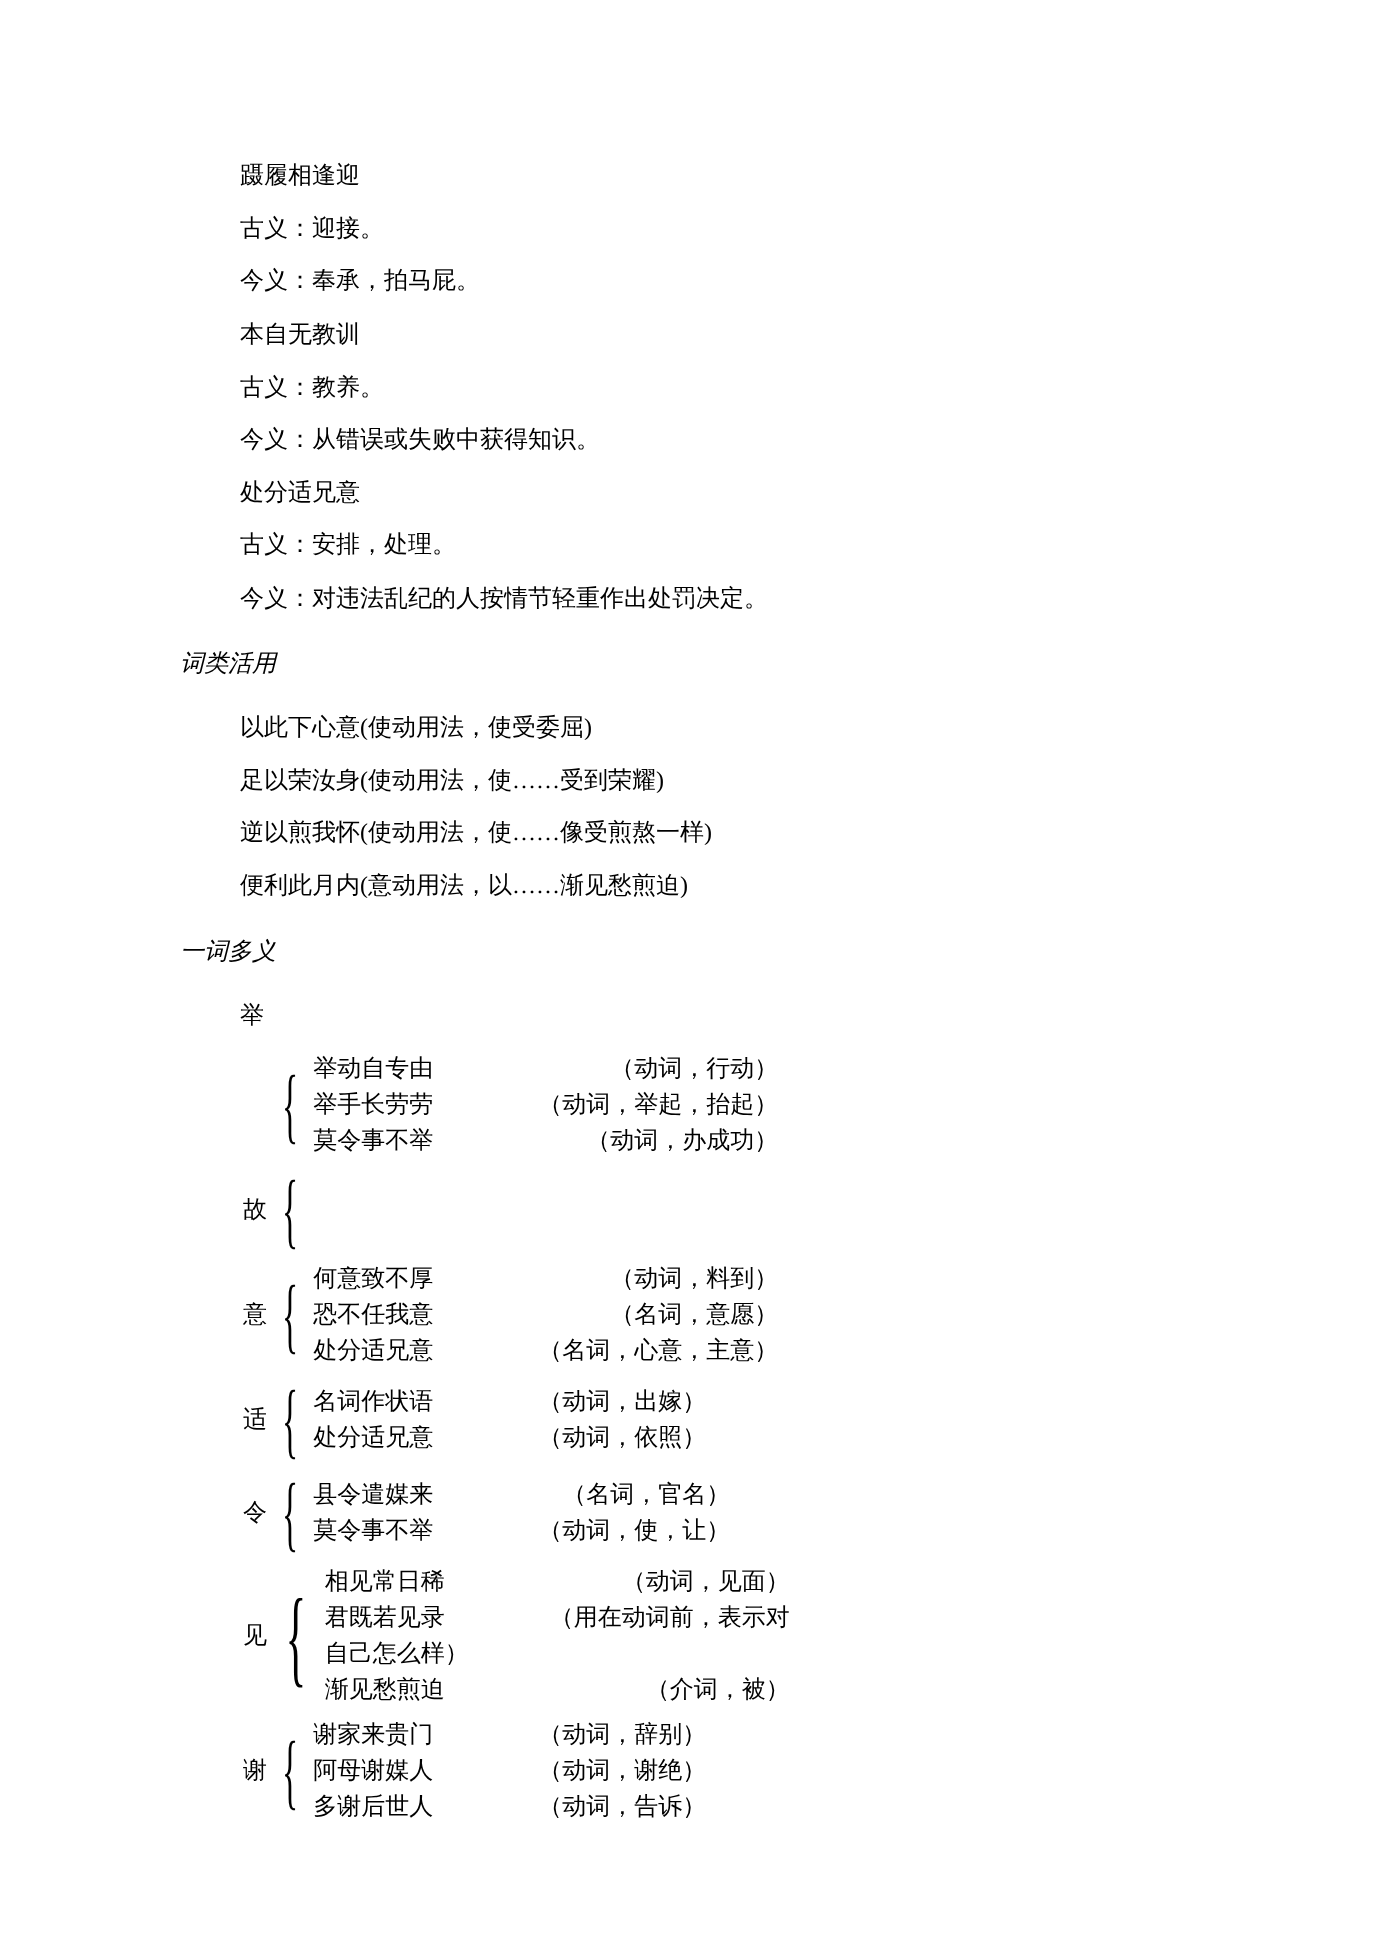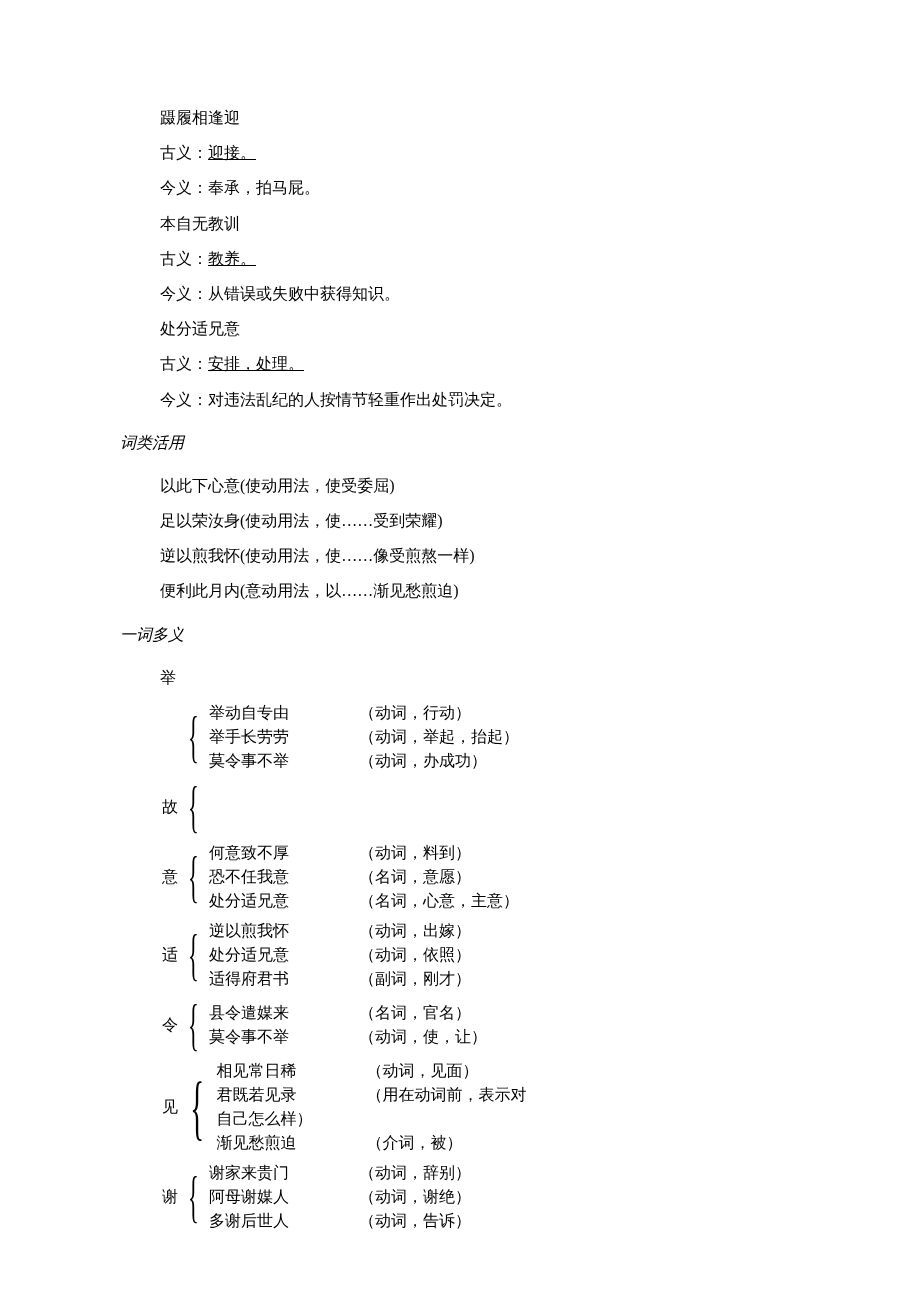--- a/index.html
+++ b/index.html
@@ -9,21 +9,21 @@
     font-family: "SimSun", "宋体", serif;
     font-size: 16px;
     color: #000;
     width: 920px;
   }
   .page {
     padding: 100px 100px 60px 100px;
     line-height: 2.2;
   }
   .indent1 { padding-left: 60px; }
-  .u { text-decoration: underline; }
+  .u { }
   .section-title {
     padding-left: 20px;
     margin-top: 8px;
     margin-bottom: 8px;
     font-style: italic;
   }
   .poly-row {
     display: flex;
     align-items: center;
     margin: 6px 0 6px 60px;
@@ -42,20 +42,21 @@
     font-family: serif;
     position: relative;
   }
   .poly-body {
     display: flex;
     flex-direction: column;
   }
   .poly-line {
     display: flex;
     white-space: pre;
+    justify-content: space-between;
   }
   .poly-left { width: 150px; }
   .poly-right { }
   .first-poly .poly-key { visibility: hidden; }
 </style>
 </head>
 <body>
 
 <div class="page">
 
@@ -114,23 +115,22 @@
         <div class="poly-body">
           <div class="poly-line"><span class="poly-left">何意致不厚</span><span class="poly-right">（动词，料到）</span></div>
           <div class="poly-line"><span class="poly-left">恐不任我意</span><span class="poly-right">（名词，意愿）</span></div>
           <div class="poly-line"><span class="poly-left">处分适兄意</span><span class="poly-right">（名词，心意，主意）</span></div>
         </div>
       </div>
       <div class="poly-row">
         <div class="poly-key">适</div>
         <div class="brace">{</div>
         <div class="poly-body">
-          <div class="poly-line"><span class="poly-left">逆以煎我怀</span><span class="poly-right">（动词，出嫁）</span></div>
+          <div class="poly-line"><span class="poly-left">名词作状语</span><span class="poly-right">（动词，出嫁）</span></div>
           <div class="poly-line"><span class="poly-left">处分适兄意</span><span class="poly-right">（动词，依照）</span></div>
-          <div class="poly-line"><span class="poly-left">适得府君书</span><span class="poly-right">（副词，刚才）</span></div>
         </div>
       </div>
       <div class="poly-row">
         <div class="poly-key">令</div>
         <div class="brace">{</div>
         <div class="poly-body">
           <div class="poly-line"><span class="poly-left">县令遣媒来</span><span class="poly-right">（名词，官名）</span></div>
           <div class="poly-line"><span class="poly-left">莫令事不举</span><span class="poly-right">（动词，使，让）</span></div>
         </div>
       </div>

